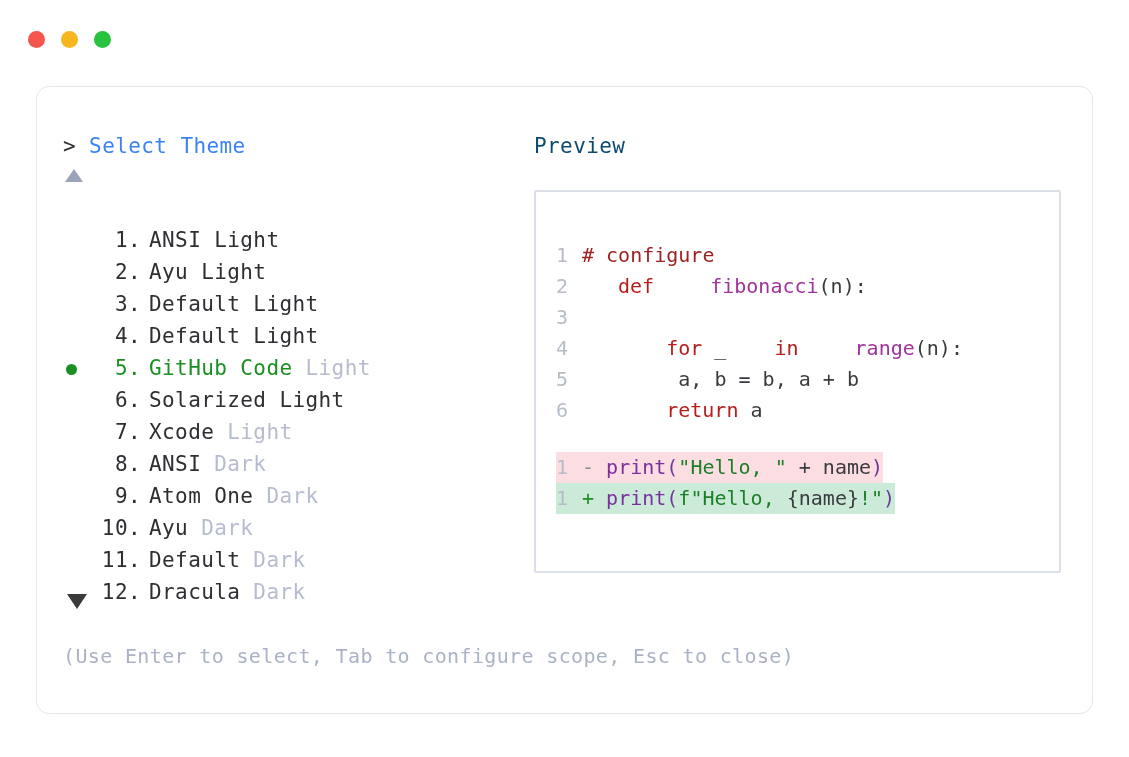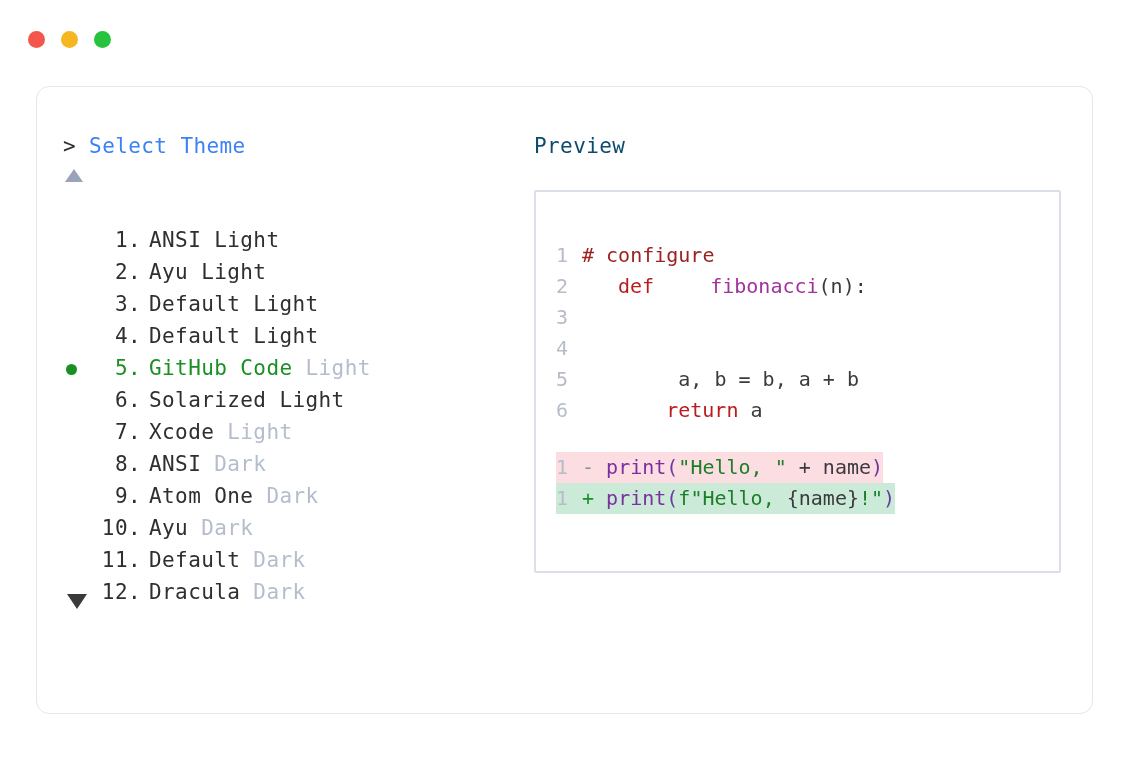--- a/index.html
+++ b/index.html
@@ -243,25 +243,26 @@
       <div class="scroll-arrow-down"></div>
     </div>
 
     <div class="right-col">
       <div class="preview-label">Preview</div>
       <div class="code-panel">
         <div class="code-area" id="code-area">
             <div class="code-line"><span class="gutter">1</span><span class="code-text"><span class="t-comment"># configure</span></span></div>
             <div class="code-line"><span class="gutter">2</span><span class="code-text"><span class="t-keyword">def </span><span class="t-fn">fibonacci</span><span class="t-plain">(n):</span></span></div>
             <div class="code-line"><span class="gutter">3</span></div>
-            <div class="code-line"><span class="gutter">4</span></div>
+            <div class="code-line"><span class="gutter">4</span><span class="code-text"><span class="t-plain">    </span><span class="t-keyword">for</span><span class="t-plain"> _ </span><span class="t-keyword">in</span><span class="t-plain"> </span><span class="t-fn">range</span><span class="t-plain">(n):</span></span></div>
             <div class="code-line"><span class="gutter">5</span><span class="code-text"><span class="t-plain">        a, b = b, a + b</span></span></div>
             <div class="code-line"><span class="gutter">6</span><span class="code-text"><span class="t-plain">    </span><span class="t-keyword">return</span><span class="t-plain"> a</span></span></div>
             <div class="code-spacer"></div>
             <div class="diff-line diff-del"><span class="diff-gutter" style="background: rgb(251, 221, 226);">1</span><span class="diff-wrap"><span class="diff-sign-del">- </span><span class="t-builtin">print</span><span class="t-punct">(</span><span class="t-str">"Hello, "</span><span class="t-plain"> + name</span><span class="t-punct">)</span></span></div>
             <div class="diff-line diff-add"><span class="diff-gutter" style="background: rgb(203, 235, 216);">1</span><span class="diff-wrap"><span class="diff-sign-add">+ </span><span class="t-builtin">print</span><span class="t-punct">(</span><span class="t-str">f"Hello, </span><span class="t-plain">{name}</span><span class="t-str">!"</span><span class="t-punct">)</span></span></div>
           </div>
       </div>
     </div>
 
+    <div class="hint">(Use Enter to select, Tab to configure scope, Esc to close)</div>
 
   </div>
 </div>
 
 </body></html>

